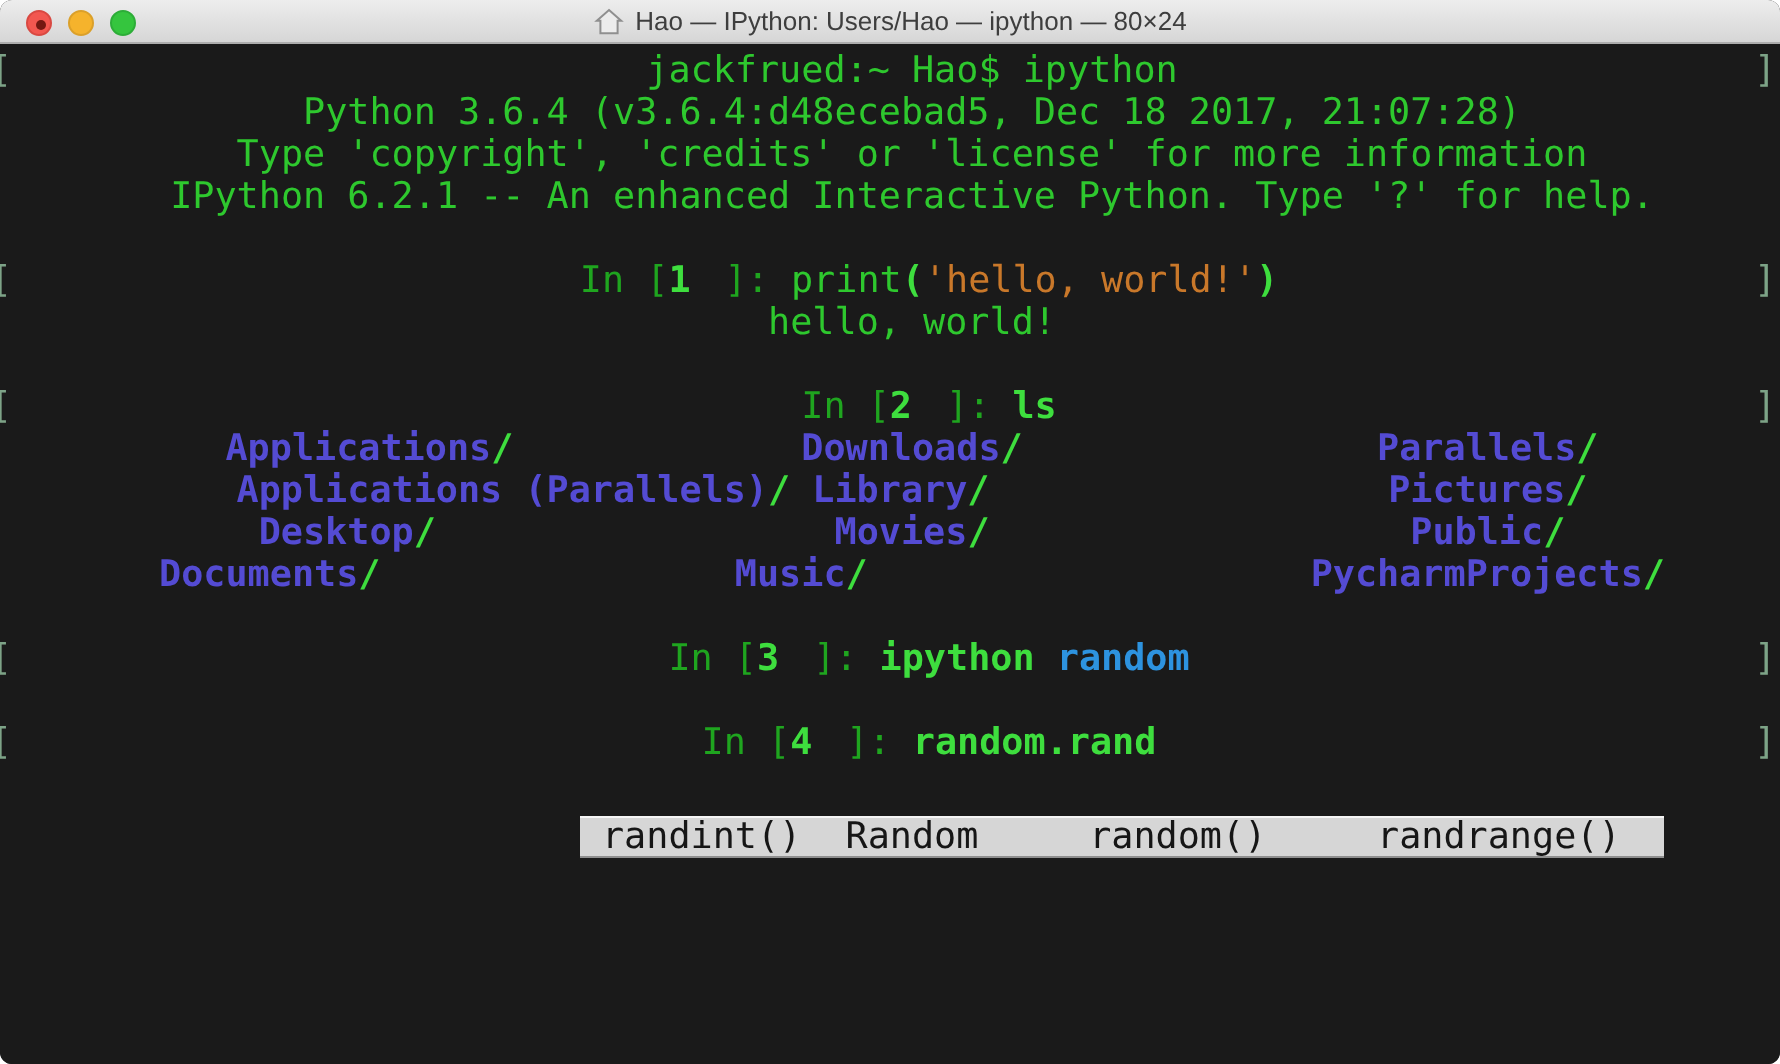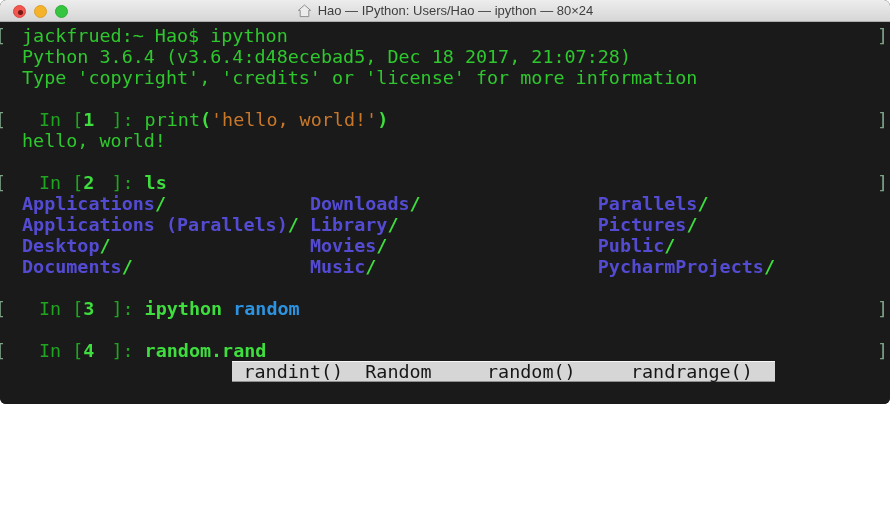--- a/index.html
+++ b/index.html
@@ -1,21 +1,22 @@
 <!DOCTYPE html>
 <html style="--term_bg: #1a1a1a; --green: #2ec82e; --prompt_green: #1fa51f; --bright_green: #3ede3e; --orange: #c9782a; --blue: #2d93e0; --purple: #544bd3; --mark: #7da387; --menu_bg: #d6d6d6; --menu_fg: #161616;"><head>
 <meta charset="utf-8">
 <style>
   html,body{margin:0;padding:0;background:#ffffff;}
   *{box-sizing:border-box;}
   .window{
-    position:relative;width:890px;height:404px;
+    position:relative;width:890px;height:532px;
     border-radius:6px;overflow:hidden;
     background:var(--term_bg,#1a1a1a);
     font-family:"Liberation Sans",sans-serif;
+    text-align:center;
   }
   
   .titlebar{
     position:absolute;top:0;left:0;width:890px;height:22px;
     background:linear-gradient(#ededed,#d6d6d6);
     border-bottom:1px solid #adadad;
     display:flex;align-items:center;justify-content:center;
   }
   .traffic{position:absolute;left:0;top:0;height:22px;display:flex;align-items:center;gap:8px;padding-left:13px;}
   .tl{width:13px;height:13px;border-radius:50%;position:relative;}
@@ -38,20 +39,21 @@
   .r-gd {color:var(--prompt_green,#1fa51f);margin-left:17px;}
   .r-gb {color:var(--bright_green,#3ede3e);font-weight:bold;}
   .r-num{color:var(--bright_green,#3ede3e);font-weight:bold;}
   .r-or {color:var(--orange,#c9782a);}
   .r-bl {color:var(--blue,#2d93e0);font-weight:bold;}
   .r-pu {color:var(--purple,#544bd3);font-weight:bold;}
   .r-bar{
     display:inline-block;vertical-align:top;height:21px;line-height:21px;
     background:var(--menu_bg,#d6d6d6);color:var(--menu_fg,#161616);
     box-shadow:inset 0 1px 0 #f5f5f5, inset 0 -1px 0 #8f8f8f;
+    margin-top:26px;
   }
   .mark{position:absolute;color:var(--mark,#7da387);font-weight:normal;}
   .mark-l{left:-5px;}
   .mark-r{left:877px;}
 </style>
 </head>
 <body>
 
 <div class="window">
 
@@ -68,20 +70,21 @@
         </svg>
       </span>
       <span class="title-text">Hao — IPython: Users/Hao — ipython — 80×24</span>
     </div>
   </div>
 
   <div class="screen">
       <div class="line"><span class="r-g">jackfrued:~ Hao$ ipython</span><span class="mark mark-l">[</span><span class="mark mark-r">]</span></div>
       <div class="line"><span class="r-g">Python 3.6.4 (v3.6.4:d48ecebad5, Dec 18 2017, 21:07:28)</span></div>
       <div class="line"><span class="r-g">Type 'copyright', 'credits' or 'license' for more information</span></div>
+      <div class="line"><span class="r-g">IPython 6.2.1 -- An enhanced Interactive Python. Type '?' for help.</span></div>
       <div class="line"></div>
       <div class="line"><span class="r-gd">In [</span><span class="r-num">1</span><span class="r-gd">]: </span><span class="r-g">print</span><span class="r-gb">(</span><span class="r-or">'hello, world!'</span><span class="r-gb">)</span><span class="mark mark-l">[</span><span class="mark mark-r">]</span></div>
       <div class="line"><span class="r-g">hello, world!</span></div>
       <div class="line"></div>
       <div class="line"><span class="r-gd">In [</span><span class="r-num">2</span><span class="r-gd">]: </span><span class="r-gb">ls</span><span class="mark mark-l">[</span><span class="mark mark-r">]</span></div>
       <div class="line"><span class="r-pu">Applications</span><span class="r-gb">/</span><span class="r-g">             </span><span class="r-pu">Downloads</span><span class="r-gb">/</span><span class="r-g">                </span><span class="r-pu">Parallels</span><span class="r-gb">/</span></div>
       <div class="line"><span class="r-pu">Applications (Parallels)</span><span class="r-gb">/</span><span class="r-g"> </span><span class="r-pu">Library</span><span class="r-gb">/</span><span class="r-g">                  </span><span class="r-pu">Pictures</span><span class="r-gb">/</span></div>
       <div class="line"><span class="r-pu">Desktop</span><span class="r-gb">/</span><span class="r-g">                  </span><span class="r-pu">Movies</span><span class="r-gb">/</span><span class="r-g">                   </span><span class="r-pu">Public</span><span class="r-gb">/</span></div>
       <div class="line"><span class="r-pu">Documents</span><span class="r-gb">/</span><span class="r-g">                </span><span class="r-pu">Music</span><span class="r-gb">/</span><span class="r-g">                    </span><span class="r-pu">PycharmProjects</span><span class="r-gb">/</span></div>
       <div class="line"></div>

